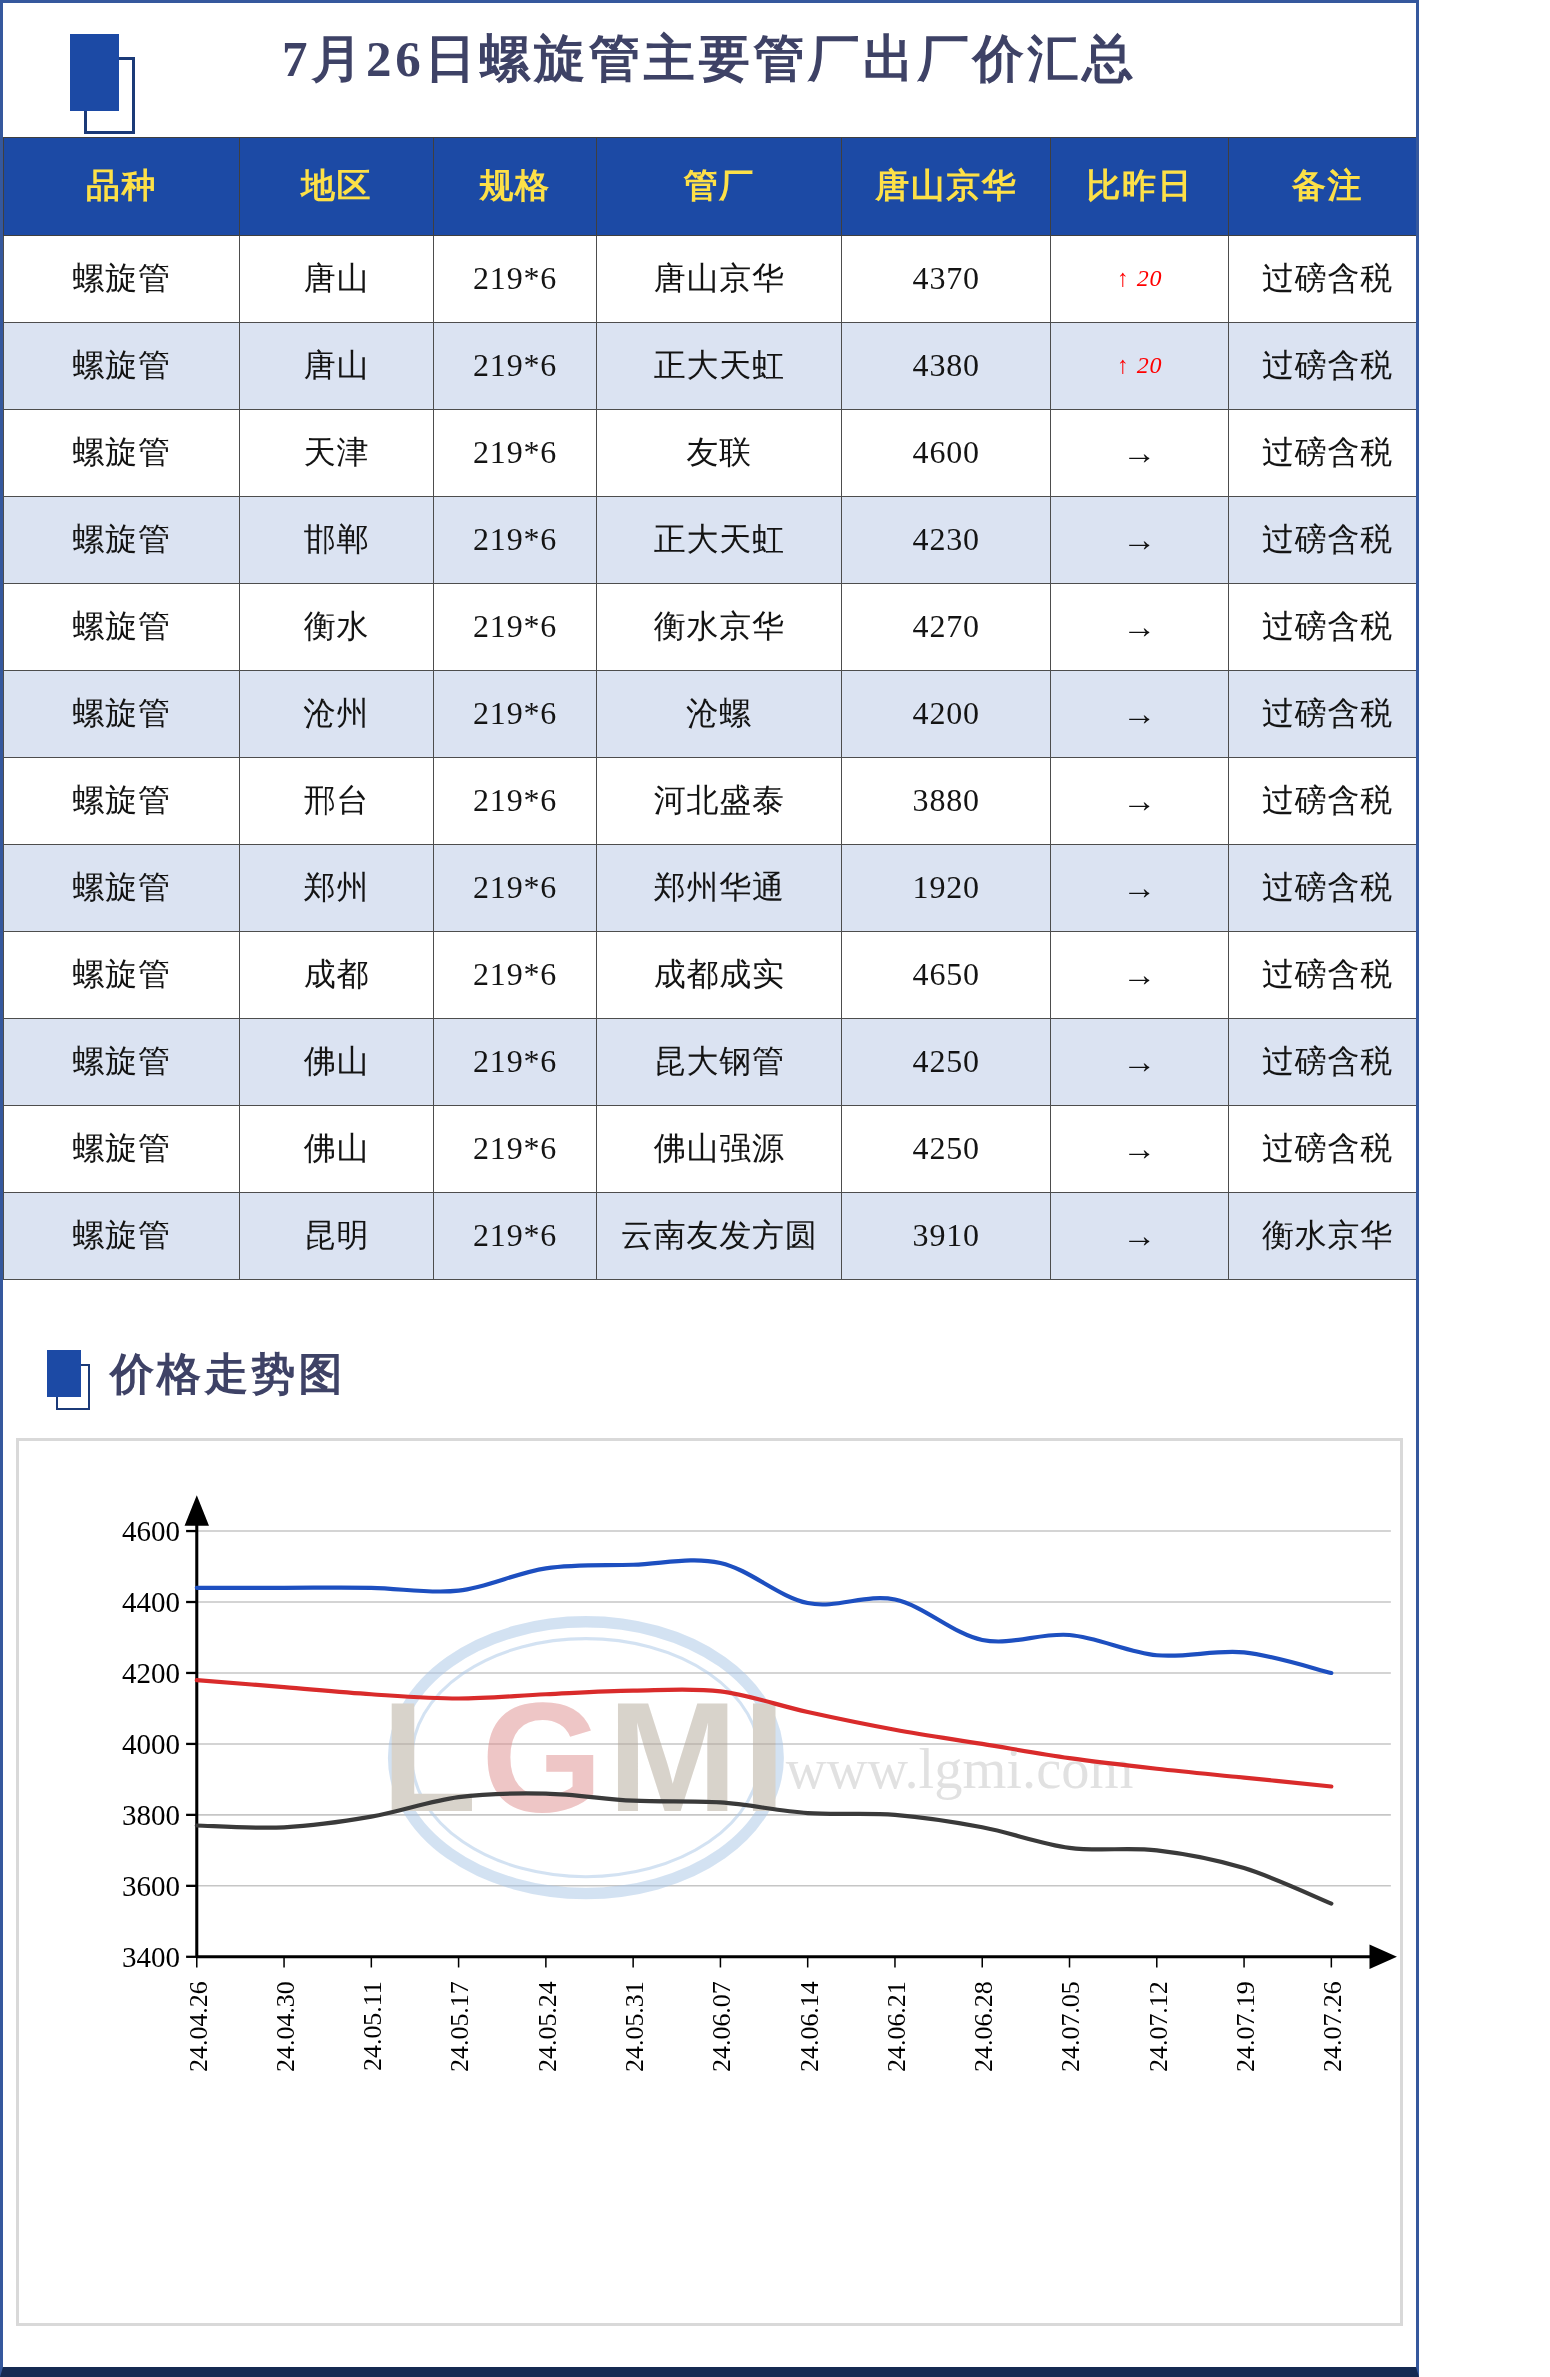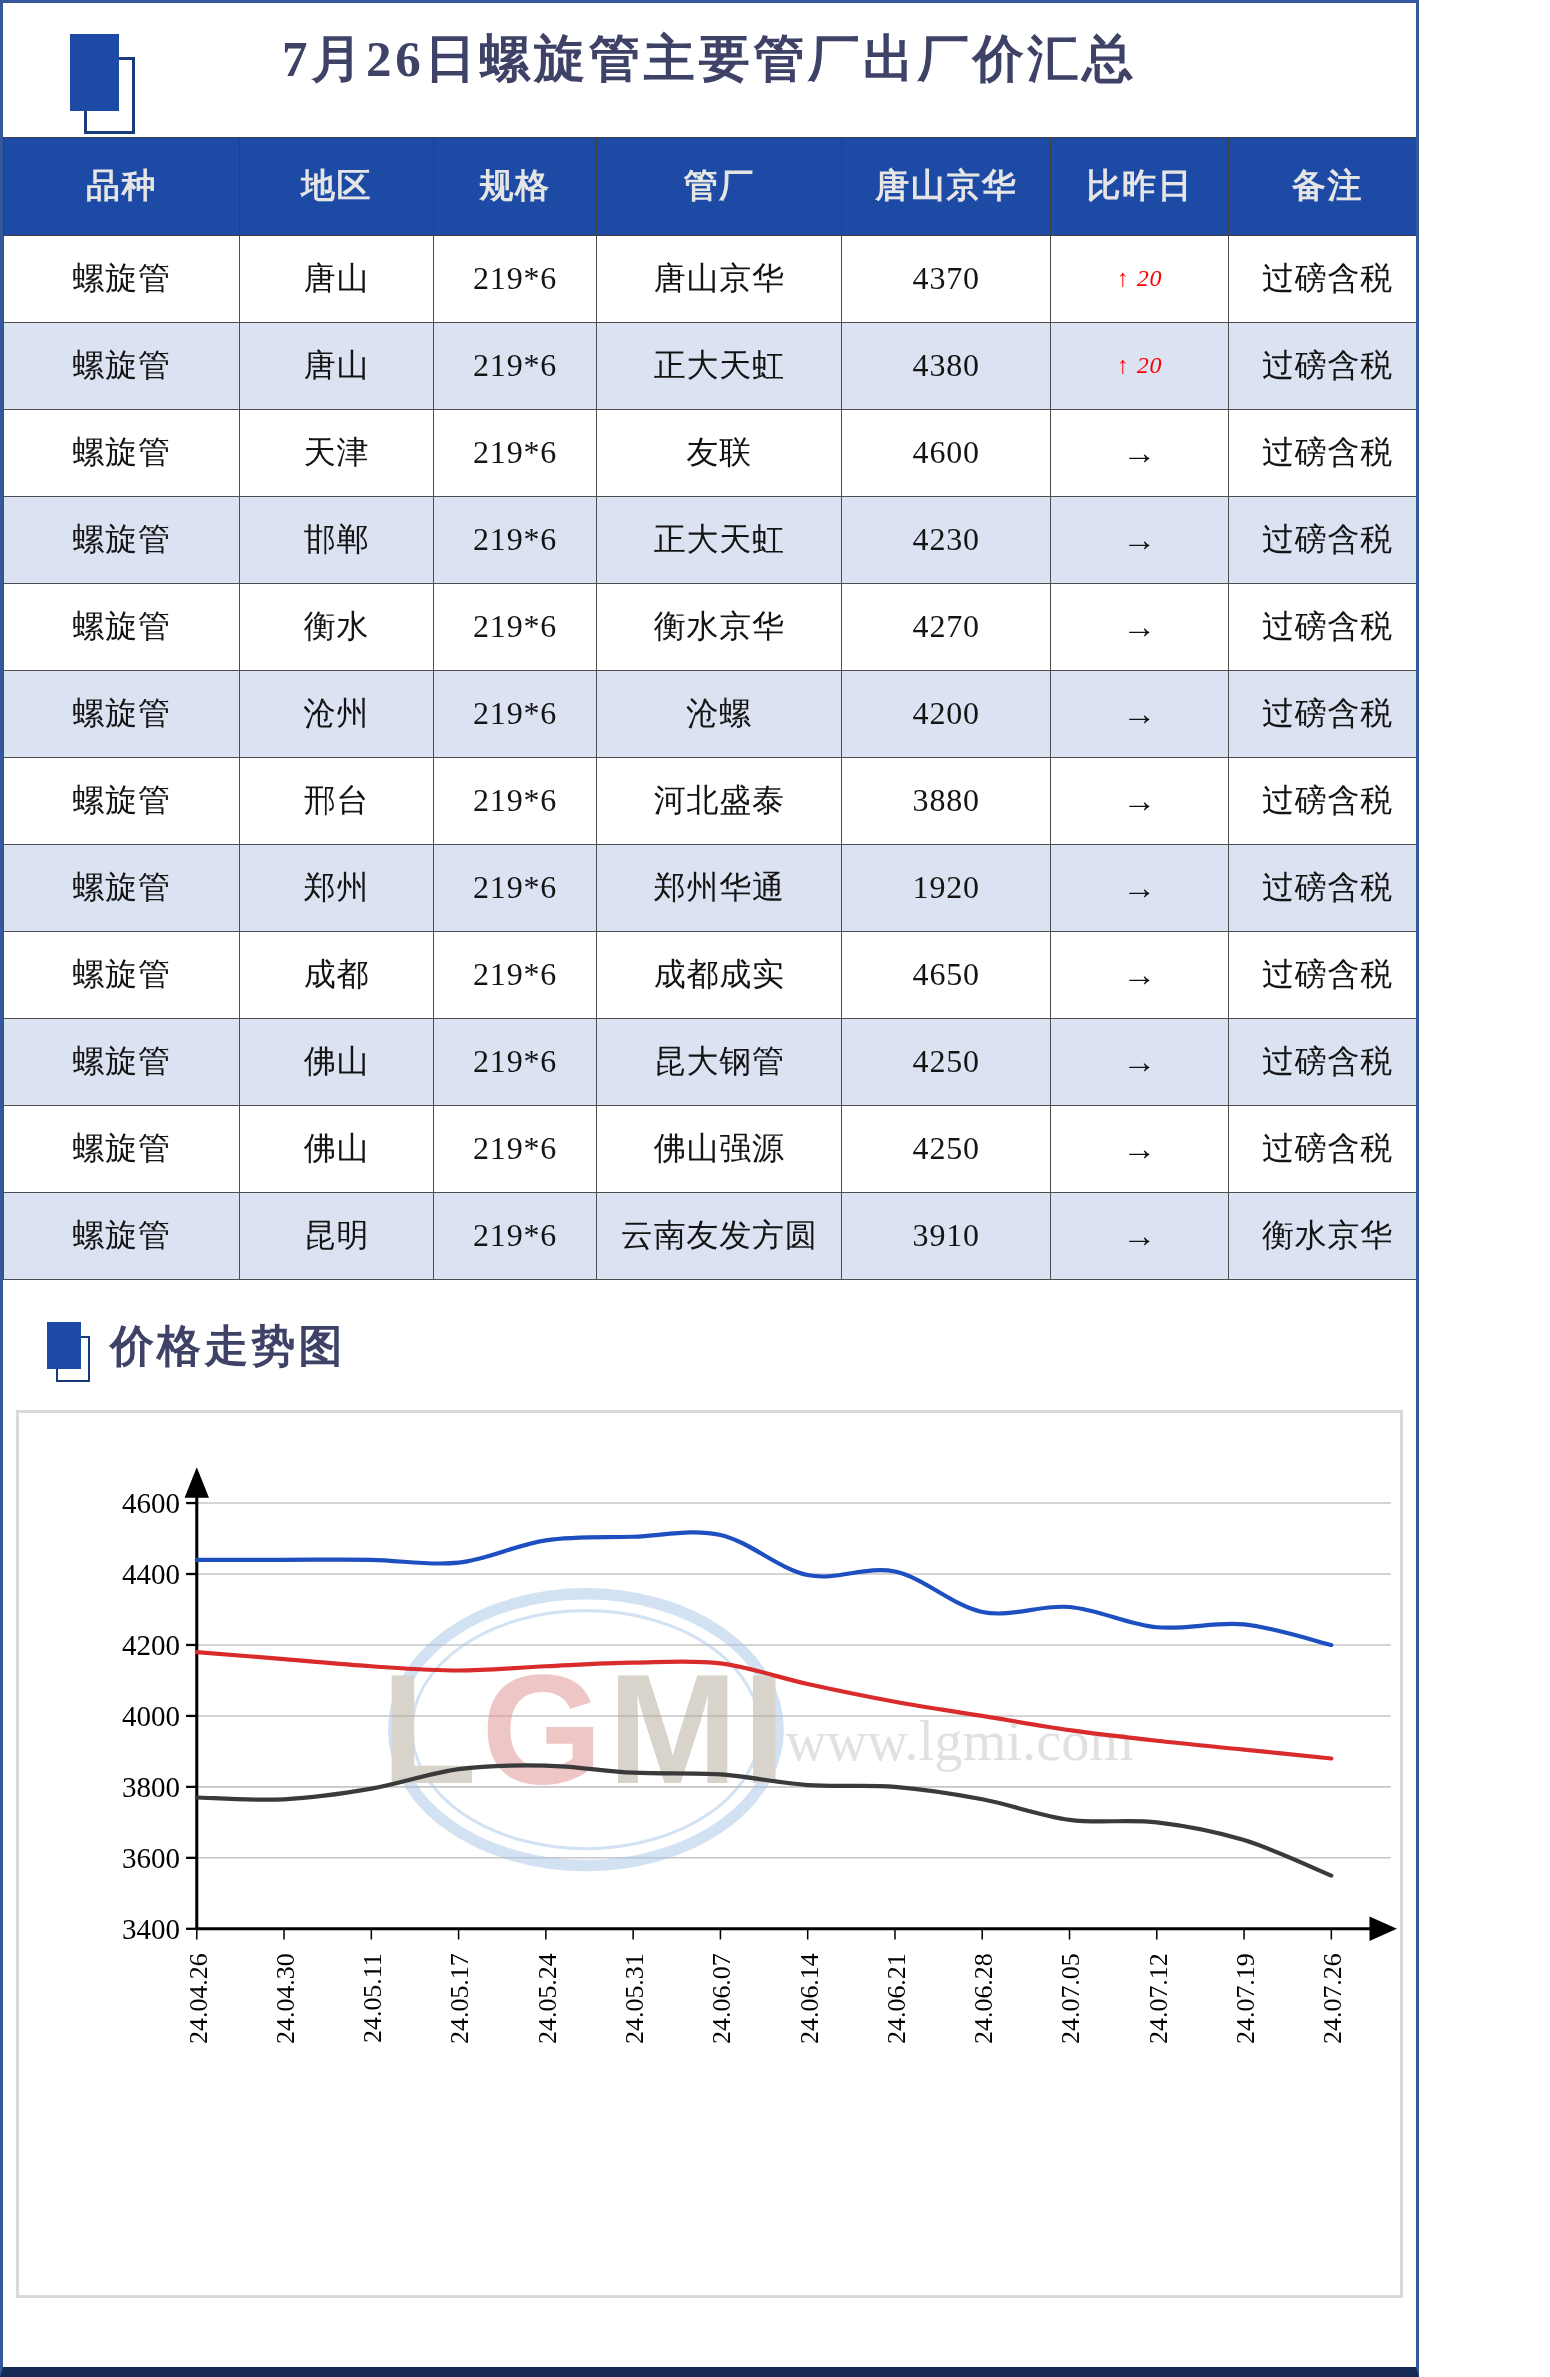--- a/index.html
+++ b/index.html
@@ -25,35 +25,35 @@
   h1.page-title {
     text-align:center; font-size:51px; font-weight:600; color:#3e4266;
     letter-spacing:3.8px; line-height:1.2;
   }
   
   table.price-table {
     width:1424px; margin:7.7px auto 0 auto; border-collapse:collapse;
     table-layout:fixed;
   }
   .price-table th {
-    background:#1c4aa5; color:#e5e5e5; font-size:34px; font-weight:700;
+    background:#1c4aa5; color:#fde047; font-size:34px; font-weight:700;
     height:98px; border:1.5px solid #3f3f3f; letter-spacing:1.5px;
   }
   .price-table td {
     font-size:32px; color:#141414; text-align:center; height:87px;
     border:1.5px solid #4d4d4d; letter-spacing:0.8px;
   }
   .price-table tr.stripe td { background:#dbe3f2; }
   .price-table td.up { color:#ff0000; font-size:24px;font-style:italic; }
   .price-table td.flat { color:#111111; font-size:34px; }
   .col-variety{width:16.6%}.col-region{width:13.6%}.col-spec{width:11.5%}
   .col-factory{width:17.2%}.col-price{width:14.7%}.col-change{width:12.5%}
   .col-note{width:13.9%}
   
-  .section-head { margin-top:36px; position:relative; height:74px; }
+  .section-head { margin-top:64px; position:relative; height:74px; }
   .icon2 { left:44px; top:6.1px; width:47px; height:64px; }
   .icon2 .outline { left:9.2px; top:13.8px; width:34px; height:46px; border-width:2.3px; }
   .icon2 .fill { left:0; top:0; width:34px; height:47px; }
   .section-title {
     position:absolute; left:107px; top:1.5px; font-size:44px; font-weight:600;
     color:#3e4266; letter-spacing:3.1px;
   }
   
   .chart-box {
     width:1387px; margin:20px auto 0 auto; border:3.1px solid #d9d9d9;

